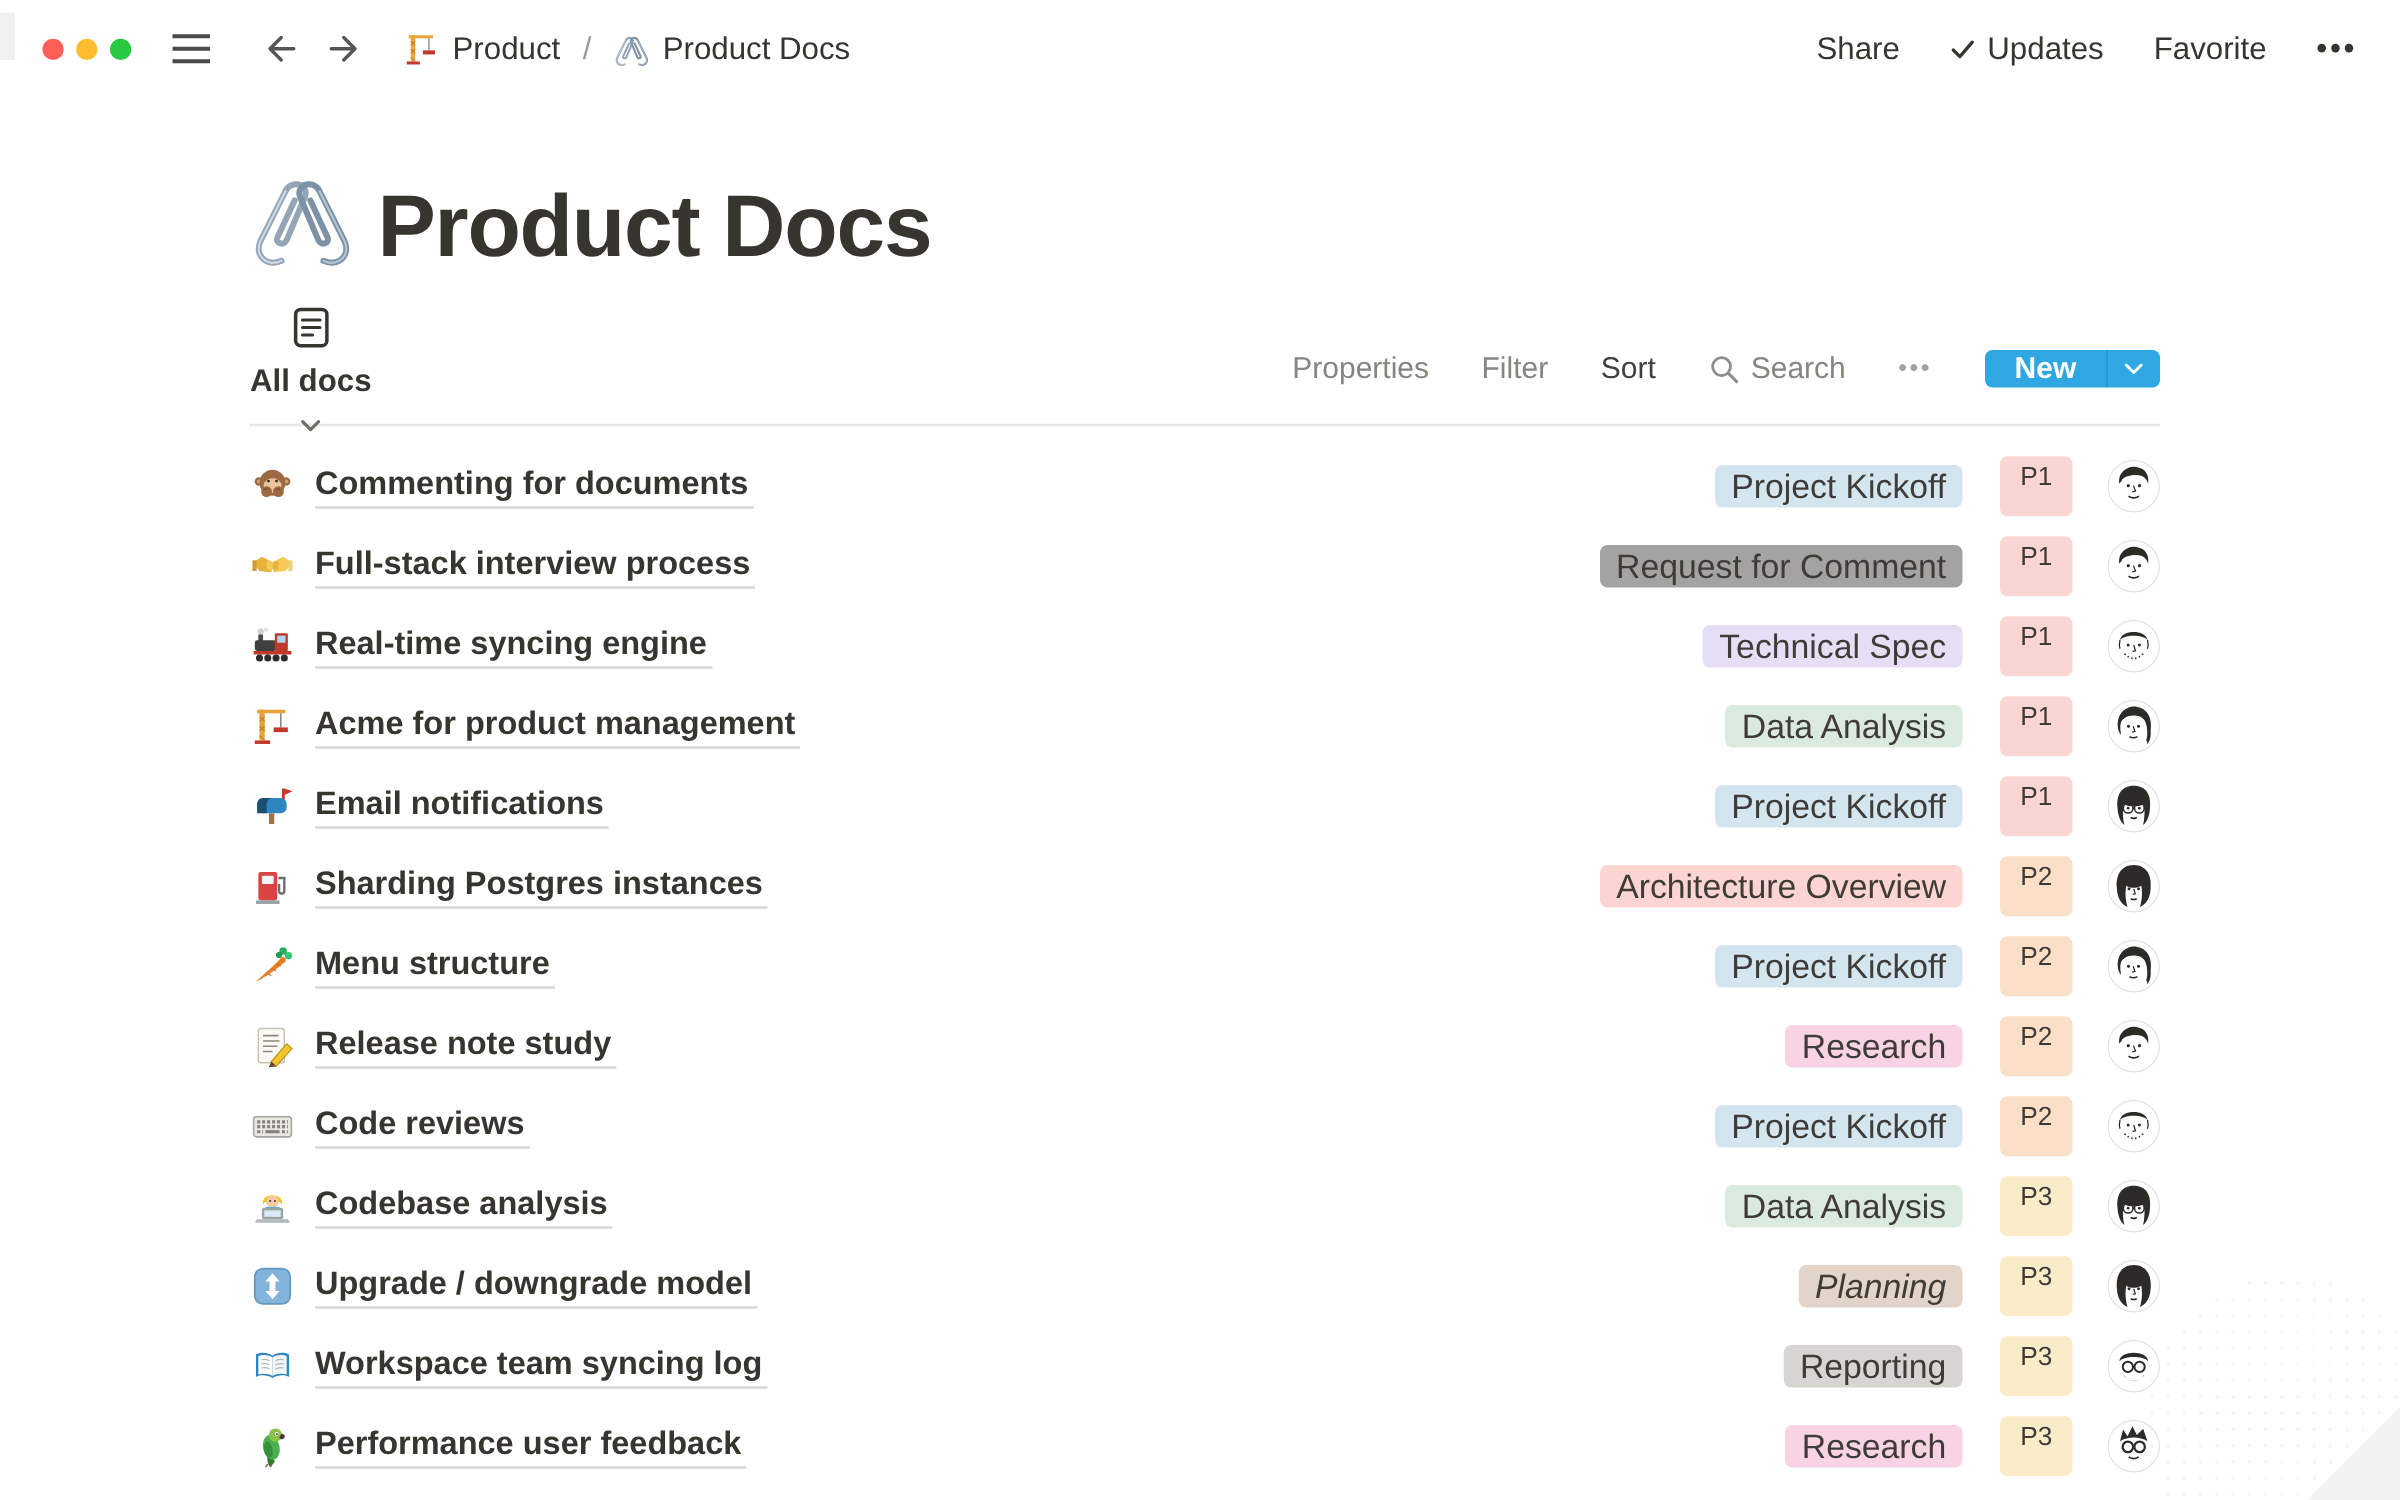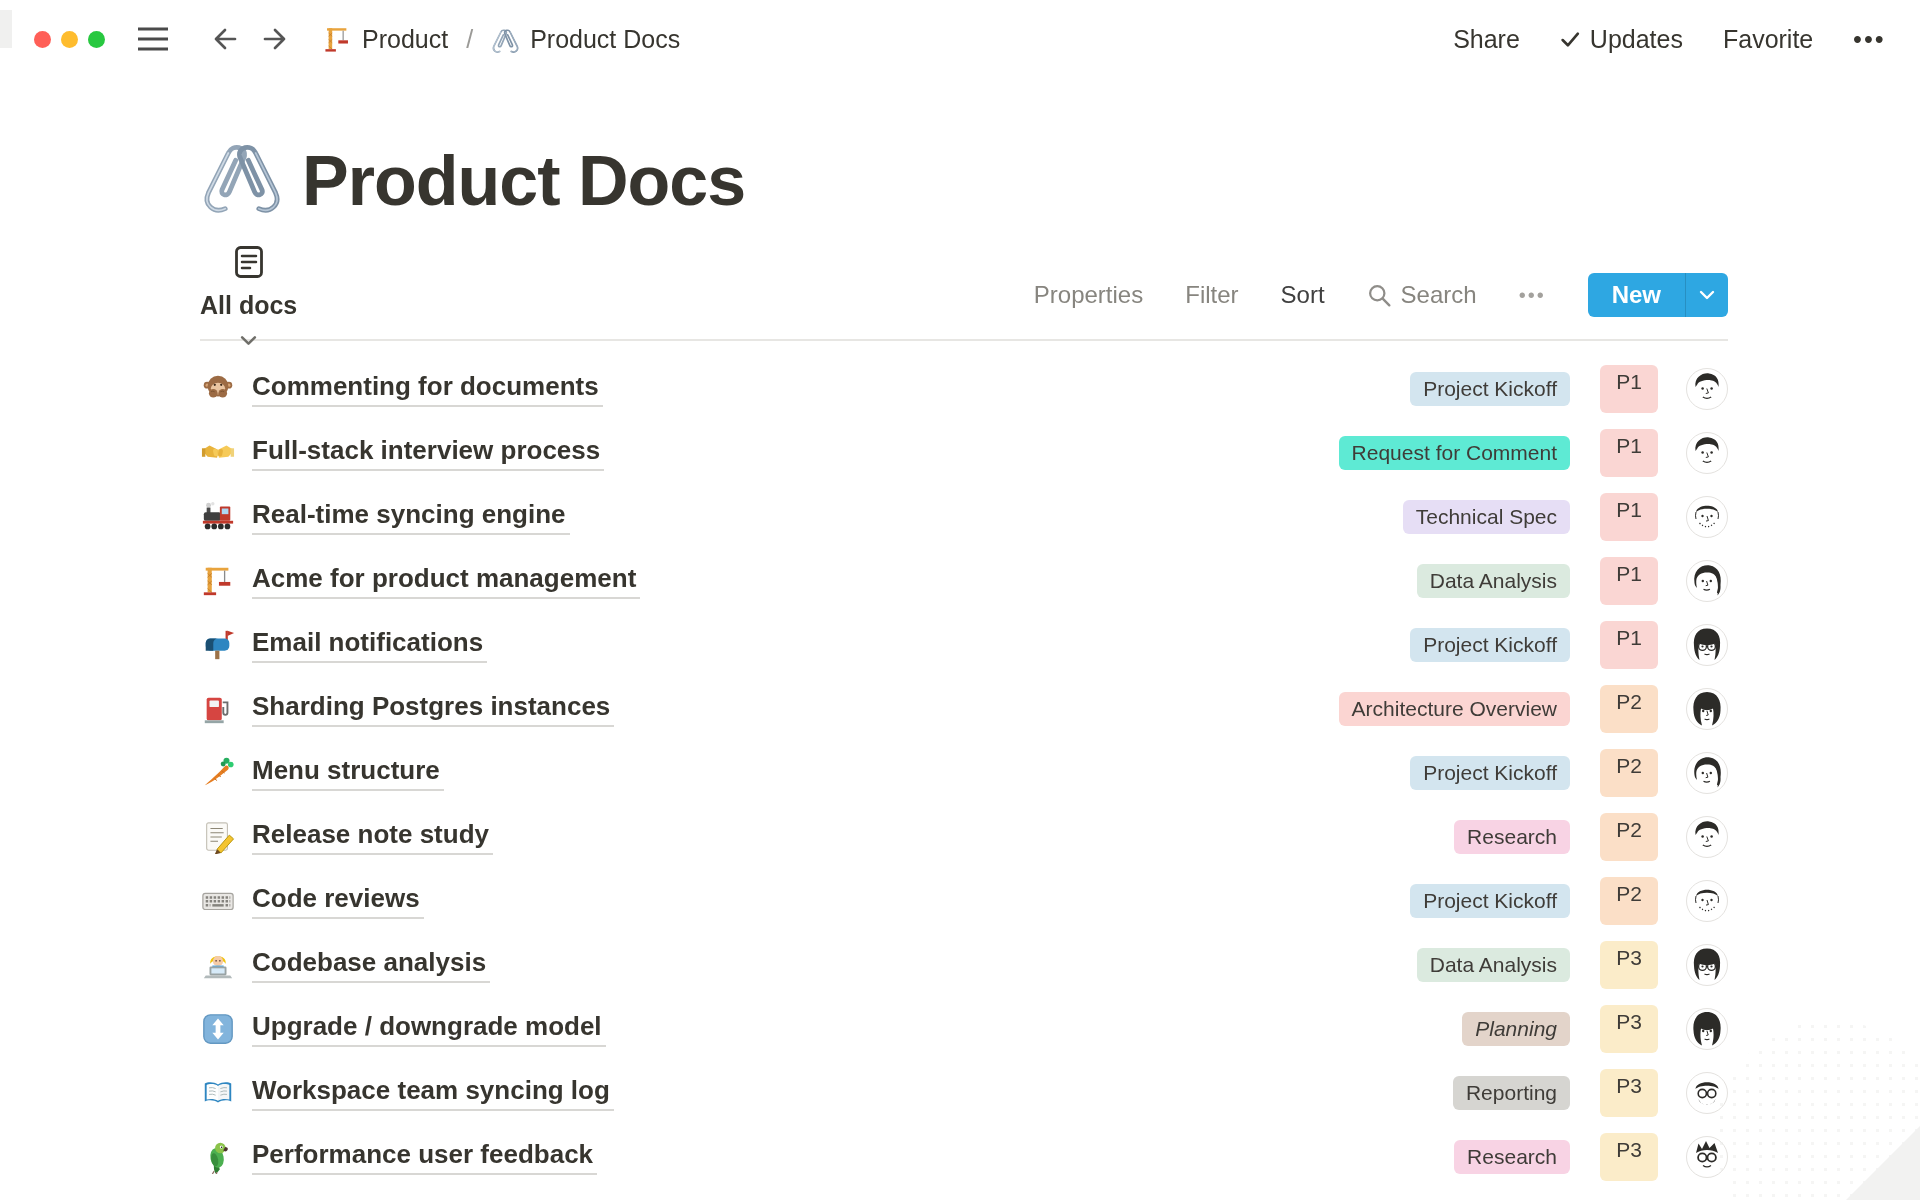--- a/index.html
+++ b/index.html
@@ -32,33 +32,33 @@
   .toolbar{display:flex;align-items:center;margin-top:54px;height:46px;}
   .view-switch{display:flex;align-items:center;gap:12px;cursor:pointer;flex-direction:column;}
   .view-switch .dl{width:30px;height:34px;}
   .view-switch .lbl{font-size:25px;font-weight:700;color:#37352f;}
   .view-switch .ch{width:17px;height:11px;color:#6f6e69;margin-top:3px;}
   .toolbar-right{margin-left:auto;display:flex;align-items:center;gap:42px;font-size:24px;color:#87857f;}
   .tb-item{cursor:pointer;}
   .tb-search{display:flex;align-items:center;gap:9px;cursor:pointer;text-align:right;}
   .tb-search .si{width:25px;height:25px;color:#8f8d89;}
   .tb-more{font-size:20px;letter-spacing:2px;color:#a3a19d;cursor:pointer;}
-  .new-btn{display:flex;align-items:stretch;height:44px;border-radius:6px;overflow:hidden;cursor:pointer;}
+  .new-btn{display:flex;align-items:stretch;height:30px;border-radius:6px;overflow:hidden;cursor:pointer;}
   .new-btn .nb-main{color:#fff;font-size:24px;font-weight:700;display:flex;align-items:center;padding:0 24px;}
   .new-btn .nb-chev{display:flex;align-items:center;justify-content:center;width:42px;border-left:1px solid rgba(0,0,0,0.14);color:#fff;}
   .new-btn .nb-chev svg{width:16px;height:10px;}
   .divider{border-bottom:2px solid #e7e6e3;margin-top:21px;}
   
   .rows{padding-top:16px;}
   .row{display:flex;align-items:center;height:64px;}
   .doc-icon{width:36px;height:36px;flex:none;display:flex;align-items:center;justify-content:center;}
   .doc-icon svg{width:34px;height:34px;}
   .doc-title{font-size:26px;font-weight:600;color:#37352f;margin-left:16px;border-bottom:2px solid #d8d7d4;padding:0 4px 3px 0;cursor:pointer;text-decoration:none;}
   .row .grow{flex:1;}
-  .tag{height:34px;line-height:34px;border-radius:6px;padding:0 13px;font-size:21px;color:#3f3c38;margin-right:30px;white-space:nowrap;cursor:pointer;}
+  .tag{height:34px;line-height:34px;border-radius:6px;padding:0 13px;font-size:27px;color:#3f3c38;margin-right:30px;white-space:nowrap;cursor:pointer;}
   .prio{width:58px;height:48px;line-height:34px;text-align:center;border-radius:6px;font-size:21px;color:#3f3c38;margin-right:28px;cursor:pointer;}
   .avatar{width:40px;height:40px;border-radius:50%;border:1px solid #e4e2df;overflow:hidden;background:#fff;flex:none;cursor:pointer;}
   .avatar svg{width:100%;height:100%;}
   
   .corner-tri{position:absolute;right:0;bottom:0;width:0;height:0;border-left:74px solid transparent;border-bottom:74px solid #f2f2f1;}
   .corner-dots{position:absolute;right:-25px;bottom:-50px;width:230px;height:230px;border-radius:50%;
     background-image:radial-gradient(#e9e9e7 1.5px,transparent 1.6px);background-size:13px 13px;opacity:.45;}
 </style>
 </head>
 <body>
@@ -364,21 +364,21 @@
     </div>
 
     <div class="row">
       <span class="doc-icon">
           <svg class="use">
             <use href="#i-handshake"></use>
           </svg>
         </span>
       <a class="doc-title">Full-stack interview process</a>
       <span class="grow"></span>
-      <span class="tag" style="background-color: #5eead4;">Request for Comment</span>
+      <span class="tag" style="background-color: #a3a3a3;">Request for Comment</span>
       <span class="prio" style="background-color: rgb(250, 214, 211);">P1</span>
       <span class="avatar">
           <svg class="use">
             <use href="#a-man"></use>
           </svg>
         </span>
     </div>
 
     <div class="row">
       <span class="doc-icon">

